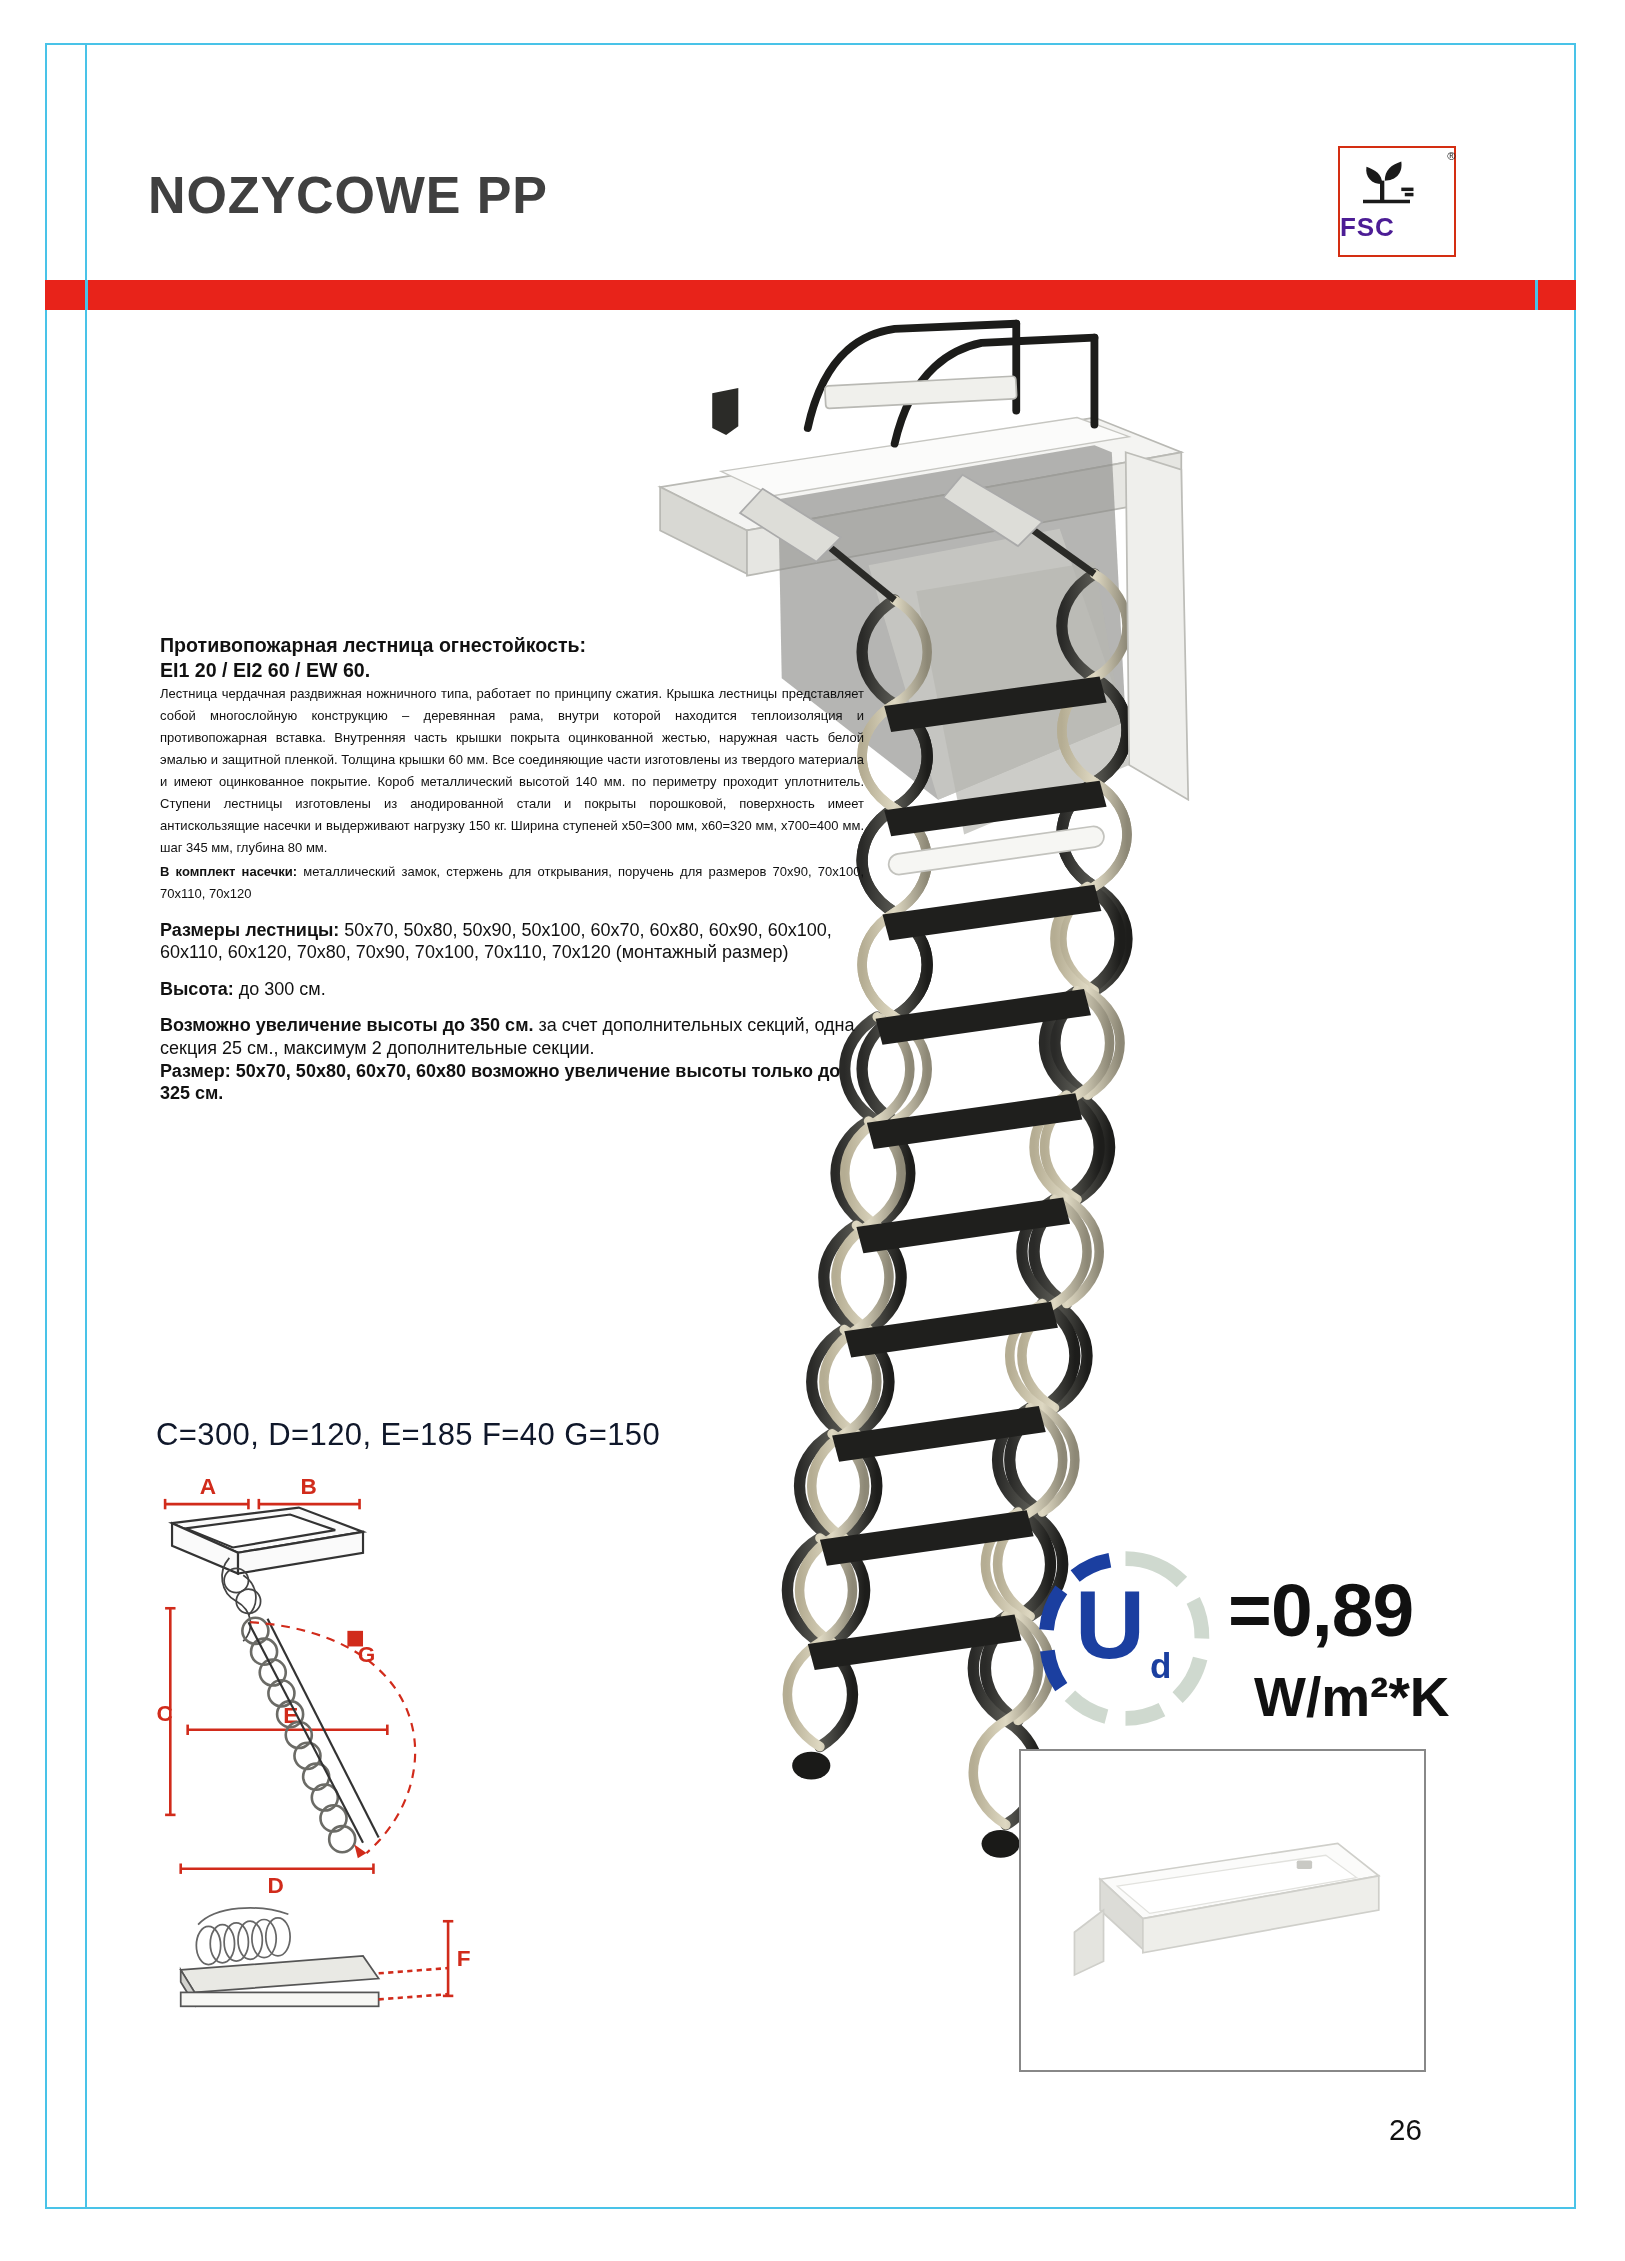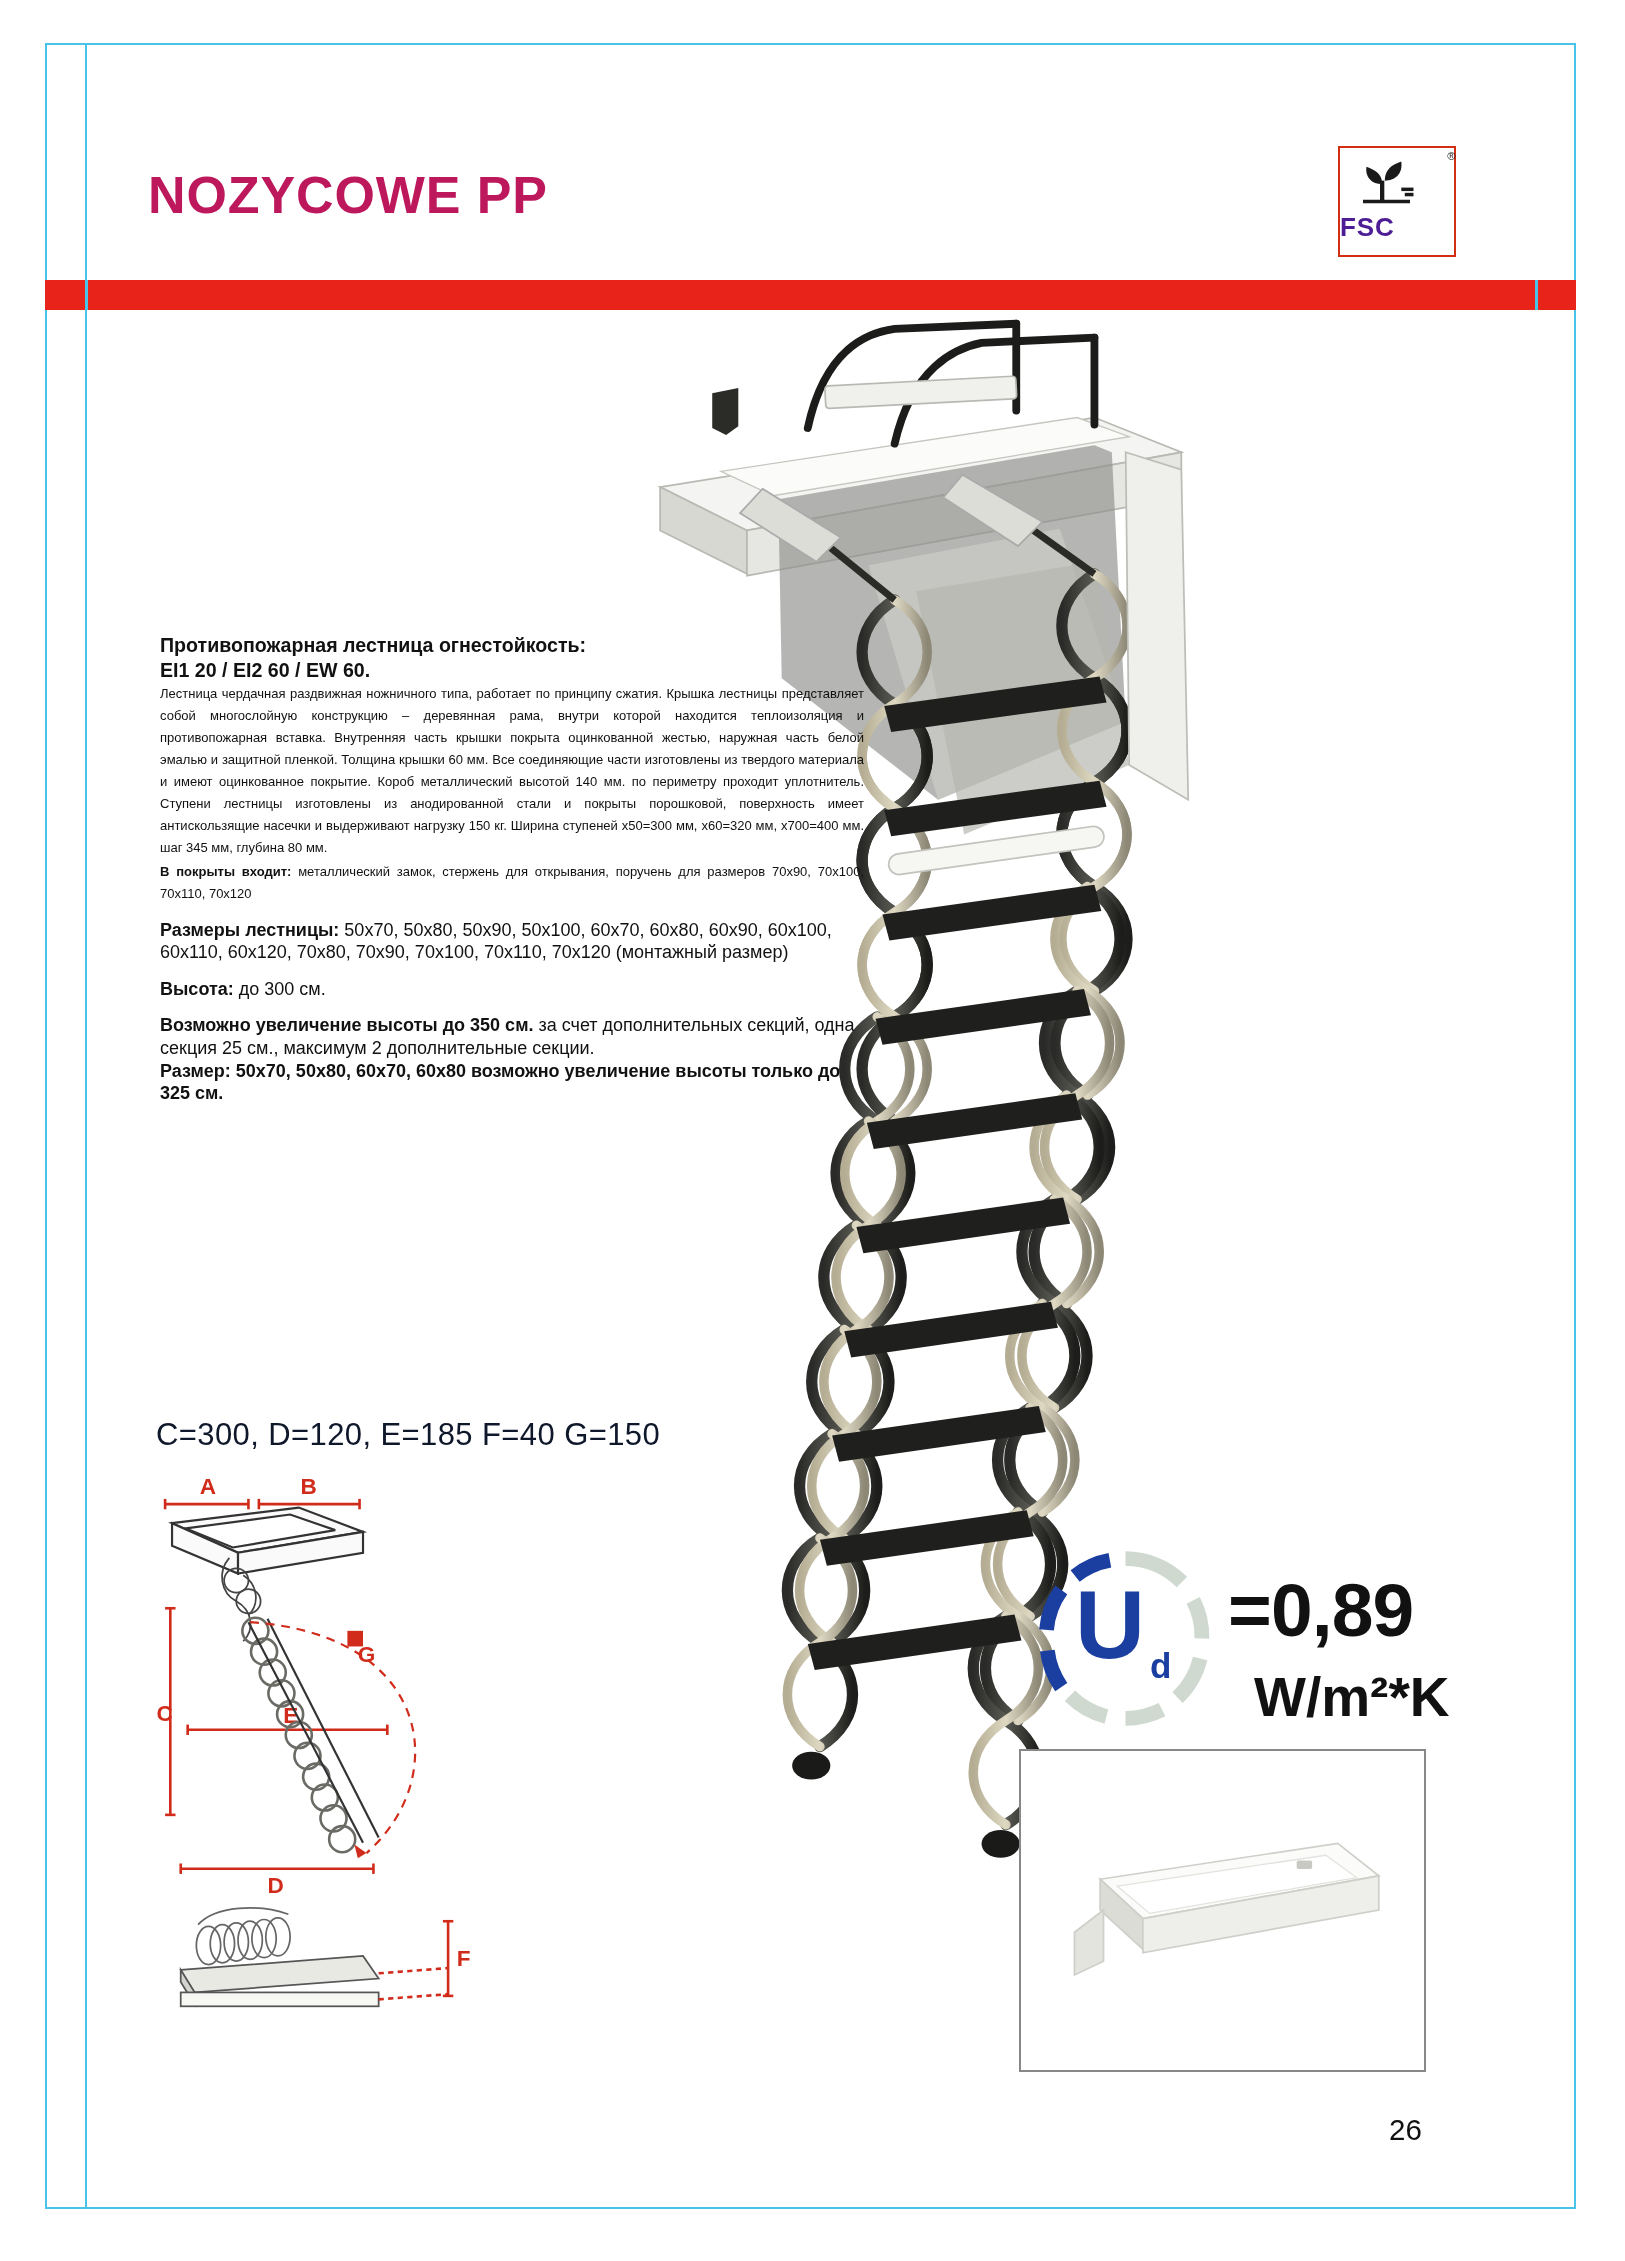--- a/index.html
+++ b/index.html
@@ -48,21 +48,21 @@
   }
 
   
   .header-title {
     position: absolute;
     left: 148px;
     top: 165px;
     font-size: 52px;
     font-weight: bold;
     letter-spacing: 0.9px;
-    color: #be185d;
+    color: #404040;
     font-family: "Liberation Sans", sans-serif;
   }
 
   
   .fsc-box {
     position: absolute;
     left: 1338px;
     top: 146px;
     width: 118px;
     height: 111px;
@@ -413,21 +413,21 @@
 
       <polygon points="596,160 660,180 668,560 600,520" fill="#efefec" stroke="#bdbdb8" stroke-width="2"></polygon>
     </g>
   </svg>
 
   <div class="text-block">
     <div class="tb-head">Противопожарная лестница огнестойкость:</div>
     <div class="tb-head">EI1 20 / EI2 60 / EW 60.</div>
     <div class="tb-line tb-para">Лестница чердачная раздвижная ножничного типа, работает по принципу сжатия. Крышка лестницы представляет собой многослойную конструкцию – деревянная рама, внутри которой находится теплоизоляция и противопожарная вставка. Внутренняя часть крышки покрыта оцинкованной жестью, наружная часть белой эмалью и защитной пленкой. Толщина крышки 60 мм. Все соединяющие части изготовлены из твердого материала и имеют оцинкованное покрытие. Короб металлический высотой 140 мм. по периметру проходит уплотнитель. Ступени лестницы изготовлены из анодированной стали и покрыты порошковой, поверхность имеет антискользящие насечки и выдерживают нагрузку 150 кг. Ширина ступеней х50=300 мм, х60=320 мм, х700=400 мм. шаг 345 мм, глубина 80 мм.</div>
     <div class="tb-line" style="margin-top:1.7px;">
-      <span class="tb-bold">В покрыты входит:</span><span> металлический замок, стержень для открывания, поручень для размеров 70х90, 70х100, 70х110, 70х120</span>
+      <span class="tb-bold">В комплект насечки:</span><span> металлический замок, стержень для открывания, поручень для размеров 70х90, 70х100, 70х110, 70х120</span>
     </div>
     <div class="spacer-sm"></div>
     <div class="tb-small">
       <span class="tb-bold">Размеры лестницы:</span><span> 50x70, 50x80, 50x90, 50x100, 60x70, 60x80, 60x90, 60x100, 60x110, 60x120, 70x80, 70x90, 70x100, 70x110, 70x120 (монтажный размер)</span>
     </div>
     <div class="spacer-sm"></div>
     <div class="tb-small">
       <span class="tb-bold">Высота:</span><span> до 300 см.</span>
     </div>
     <div class="spacer-sm"></div>

